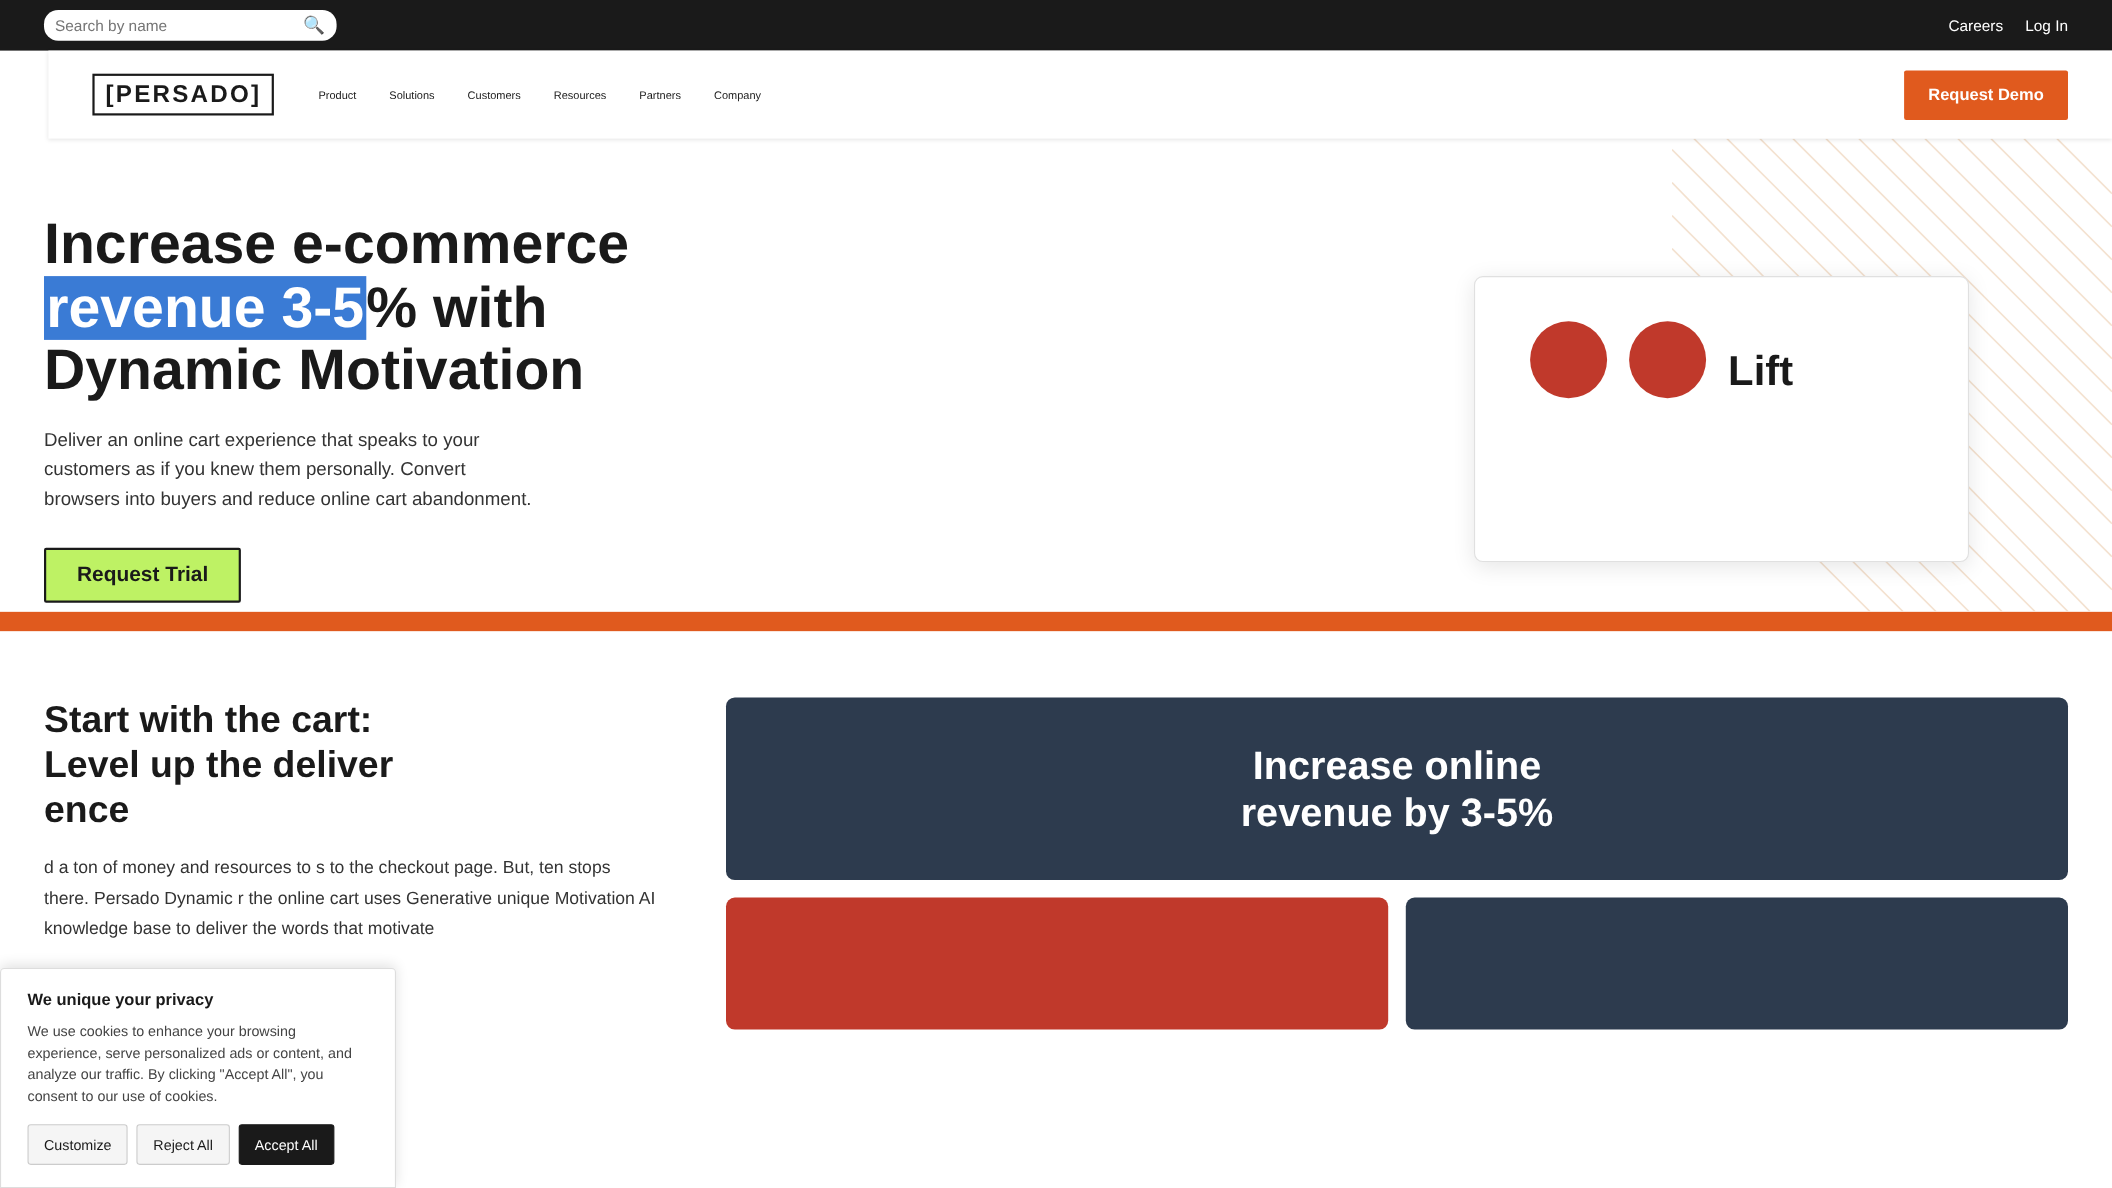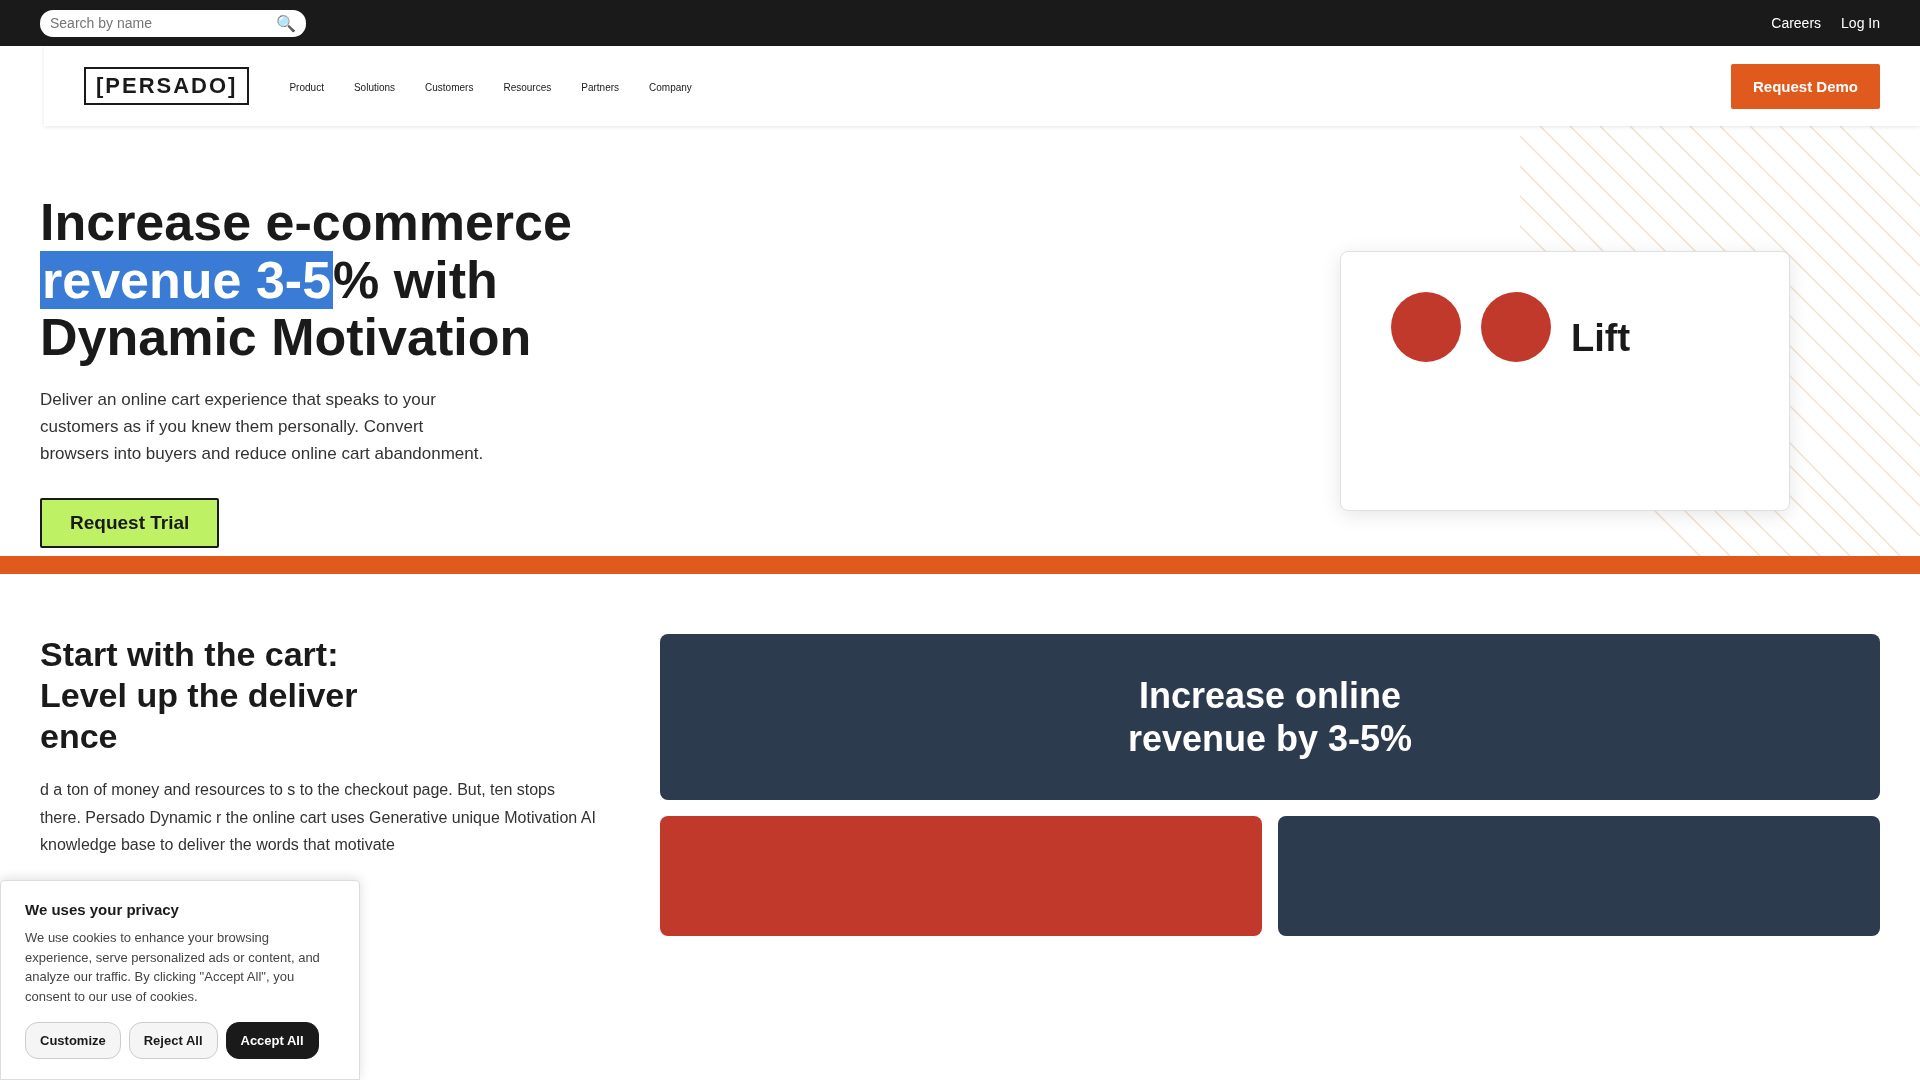--- a/index.html
+++ b/index.html
@@ -294,22 +294,22 @@
       line-height: 1.5;
       margin-bottom: 16px;
     }
     .cookie-buttons {
       display: flex;
       gap: 8px;
     }
     .cookie-btn {
       padding: 10px 14px;
       font-size: 13px;
-      font-weight: 700;
-      border-radius: 13px;
+      font-weight: 400;
+      border-radius: 3px;
       cursor: pointer;
       border: 1px solid #ccc;
       background: #f5f5f5;
       color: #1a1a1a;
     }
     .cookie-btn.accept {
       background: #1a1a1a;
       color: #fff;
       border-color: #1a1a1a;
     }
@@ -407,20 +407,20 @@
         <span>Increase online</span><br>
         <span>revenue by 3-5%</span>
       </div>
     </div>
     <div class="stat-card-red"></div>
     <div class="stat-card-gray"></div>
   </div>
 </section>
 
 <div class="cookie-banner">
-  <div class="cookie-title">We uses your privacy</div>
+  <div class="cookie-title">We unique your privacy</div>
   <p class="cookie-text">We use cookies to enhance your browsing experience, serve personalized ads or content, and analyze our traffic. By clicking "Accept All", you consent to our use of cookies.</p>
   <div class="cookie-buttons">
     <button class="cookie-btn">Customize</button>
     <button class="cookie-btn">Reject All</button>
     <button class="cookie-btn accept">Accept All</button>
   </div>
 </div>
 
 </body></html>

